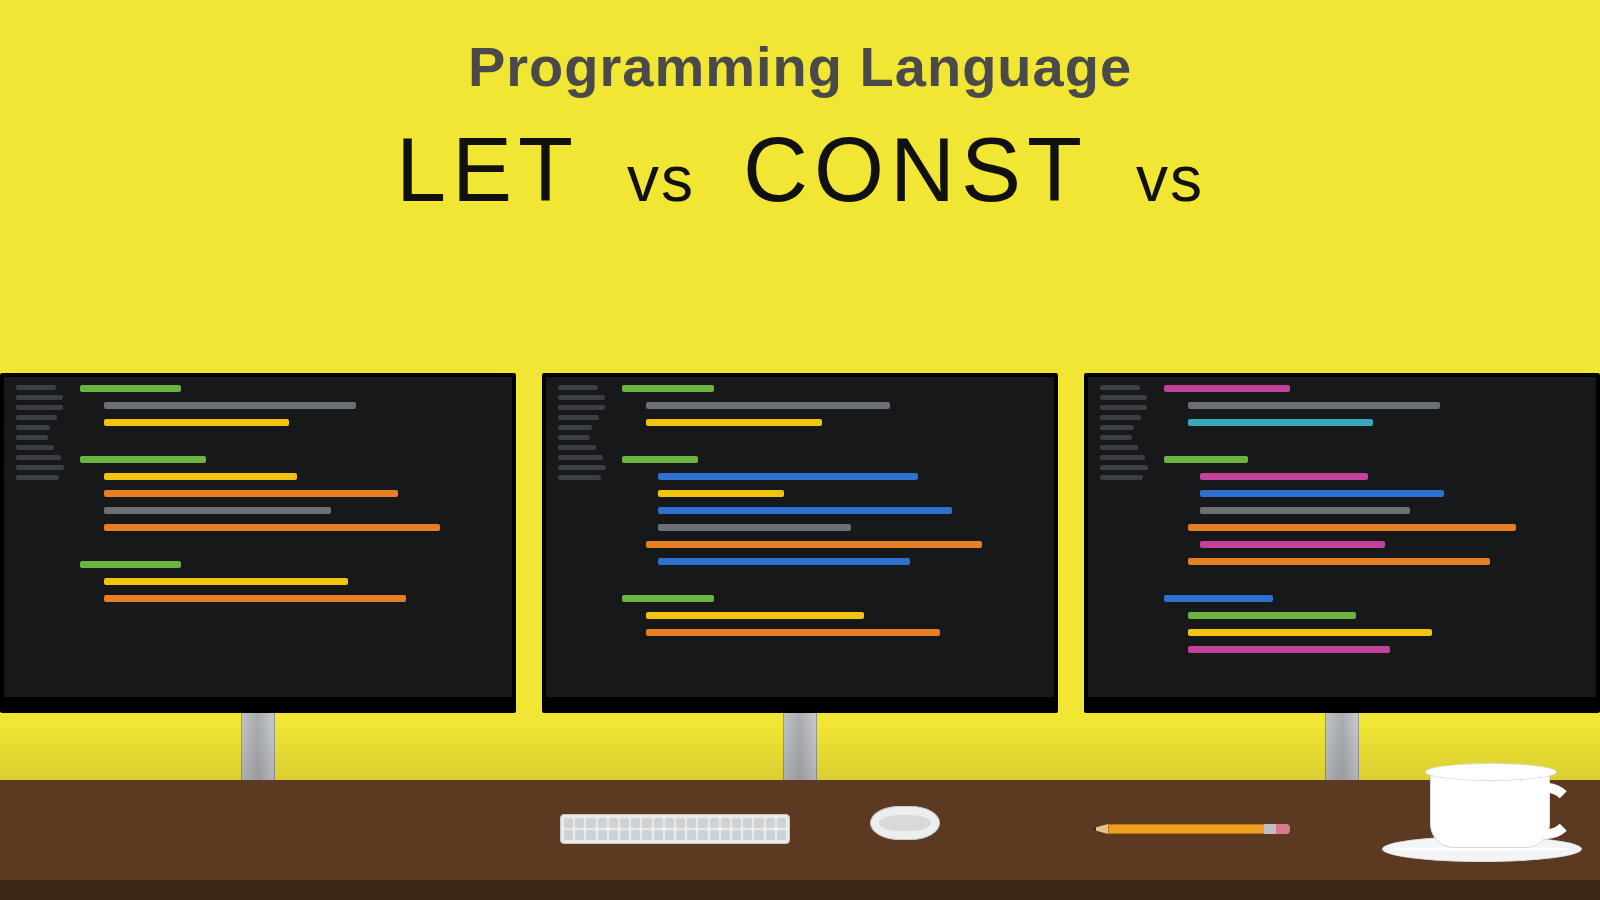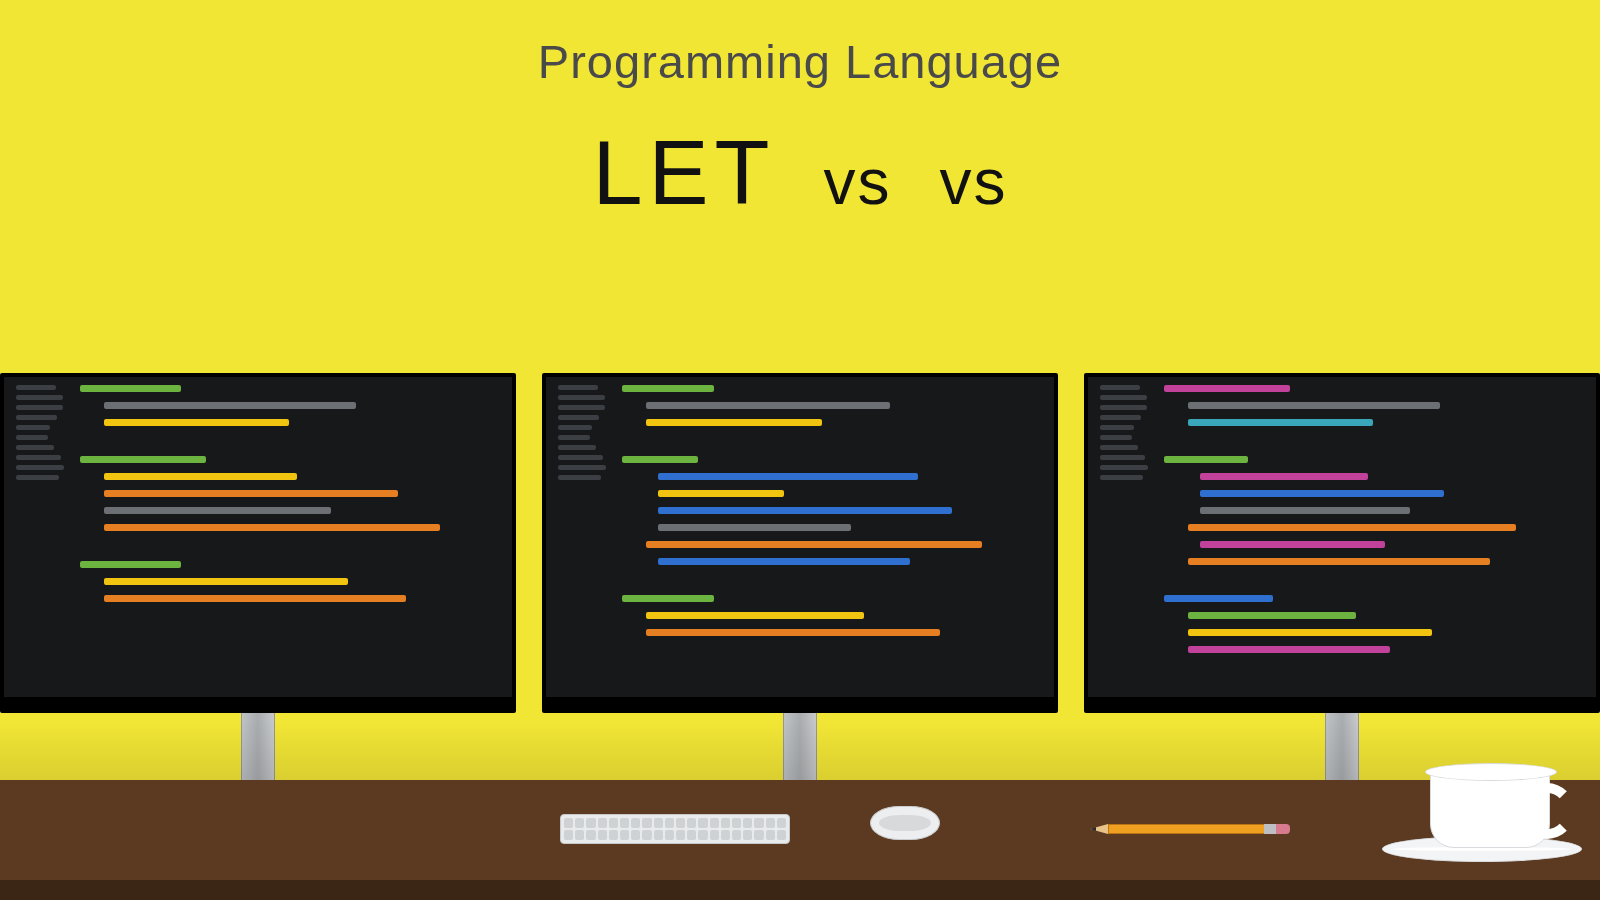--- a/index.html
+++ b/index.html
@@ -18,39 +18,38 @@
     text-align: center;
     padding-top: 28px;
   }
   .title {
     font-size: 64px;
     font-weight: 700;
     color: #111;
     letter-spacing: 1px;
   }
   .subtitle {
-    font-size: 47px;
-    font-weight: 400;
+    font-size: 56px;
+    font-weight: 700;
     color: #4a4a4a;
     margin-top: 6px;
     letter-spacing: 1px;
   }
   .compare-row {
     display: flex;
     justify-content: center;
     align-items: baseline;
     gap: 48px;
     margin-top: 20px;
     color: #111;
   }
   .keyword {
     font-size: 90px;
     font-weight: 300;
     letter-spacing: 6px;
-    margin-top: 13px;
   }
   .vs {
     font-size: 64px;
     font-weight: 300;
     letter-spacing: 2px;
     text-align: center;
   }
 
   
   .desk {
@@ -260,20 +259,21 @@
 </style>
 </head>
 <body>
 
 <div class="header">
   <div class="subtitle">Programming Language</div>
 
   <div class="compare-row">
     <span class="keyword">LET</span>
     <span class="vs">vs</span>
+    <span class="keyword">CONST</span>
     <span class="vs">vs</span>
   </div>
 </div>
 
 <div class="monitors">
   <div class="monitor">
     <div class="bezel">
       <div class="gutter">
           <div class="g" style="width: 40px;"></div>
           <div class="g" style="width: 47px;"></div>

